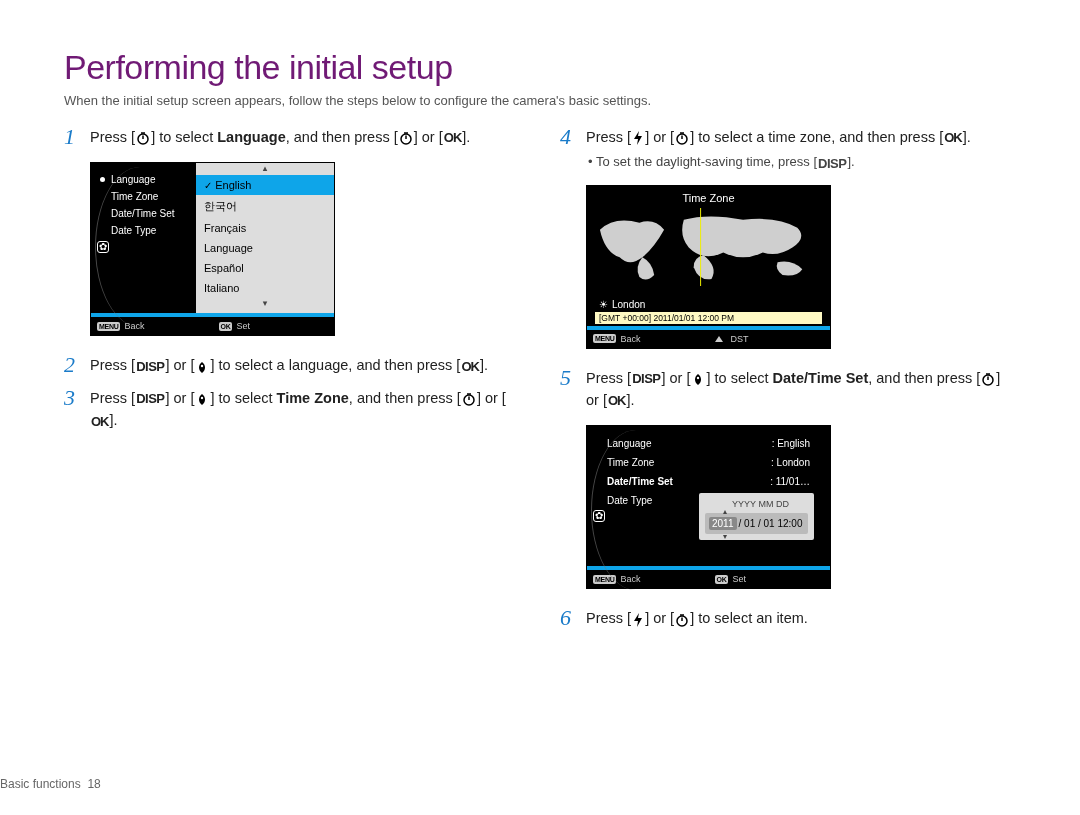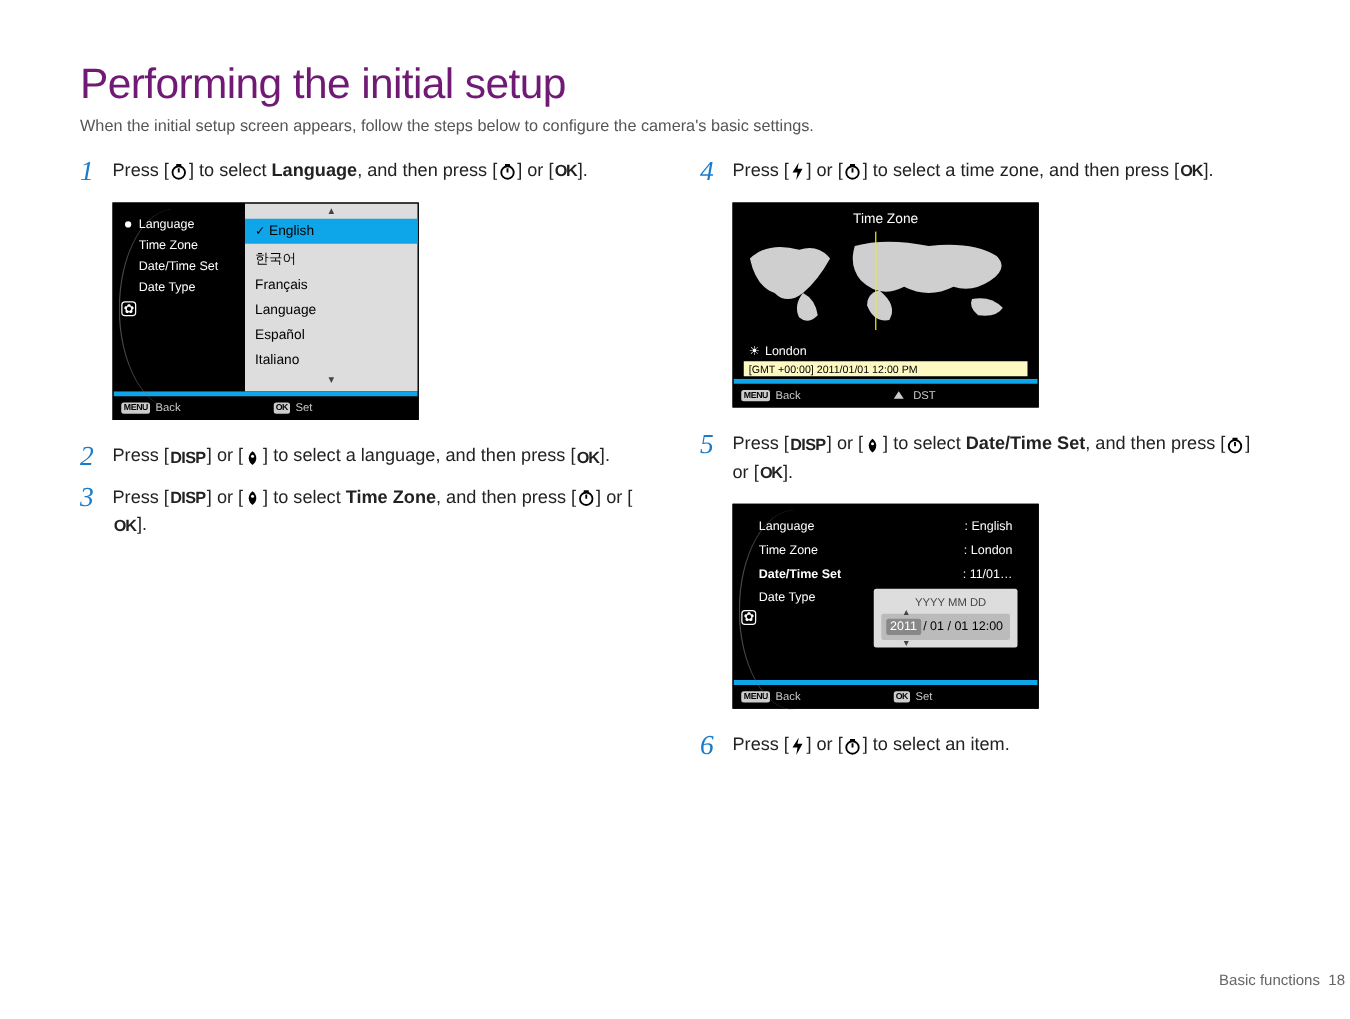--- a/index.html
+++ b/index.html
@@ -162,21 +162,21 @@
   }
   .dt-arrows {
     position:absolute; left:18px; top:-6px; font-size:8px; color:#444;
   }
   .dt-arrows.dn {
     top:auto; bottom:-7px;
   }
 
   .footer {
     position:absolute; bottom:24px; left:0; right:4px;
-    text-align:right; font-size:12px; color:#666;
+    text-align:left; font-size:12px; color:#666;
   }
 </style>
 </head>
 <body>
 
 <h1 class="title">Performing the initial setup</h1>
 <p class="subtitle">When the initial setup screen appears, follow the steps below to configure the camera's basic settings.</p>
 
 <div class="columns">
 
@@ -274,20 +274,25 @@
             <svg width="12" height="14" viewBox="0 0 12 14">
               <path d="M7 0 L2 8 L6 8 L5 14 L10 5 L6 5 Z" fill="#000"></path>
             </svg>
           </span><span>] or [</span><span class="icon">
             <svg width="14" height="14" viewBox="0 0 14 14">
               <circle cx="7" cy="8" r="5" fill="none" stroke="#000" stroke-width="1.5"></circle>
               <path d="M7 8 L7 4.5" stroke="#000" stroke-width="1.5"></path>
               <path d="M5 2 L9 2" stroke="#000" stroke-width="1.5"></path>
             </svg>
           </span><span>] to select a time zone, and then press [</span><span class="icon ok">OK</span><span>].</span>
+      </span>
+    </div>
+    <div class="step" style="margin-left:18px;margin-top:-4px;">
+      <span class="step-note">
+        <span>•   To set the daylight-saving time, press [</span><span class="icon disp">DISP</span><span>].</span>
       </span>
     </div>
 
     <div class="lcd lcd-tz">
       <div class="lcd-body">
         <div class="tz-title">Time Zone</div>
         <div class="map">
           <svg viewBox="0 0 230 80" preserveAspectRatio="none">
             <rect width="230" height="80" fill="#000"></rect>
             <g fill="#cfcfcf">

